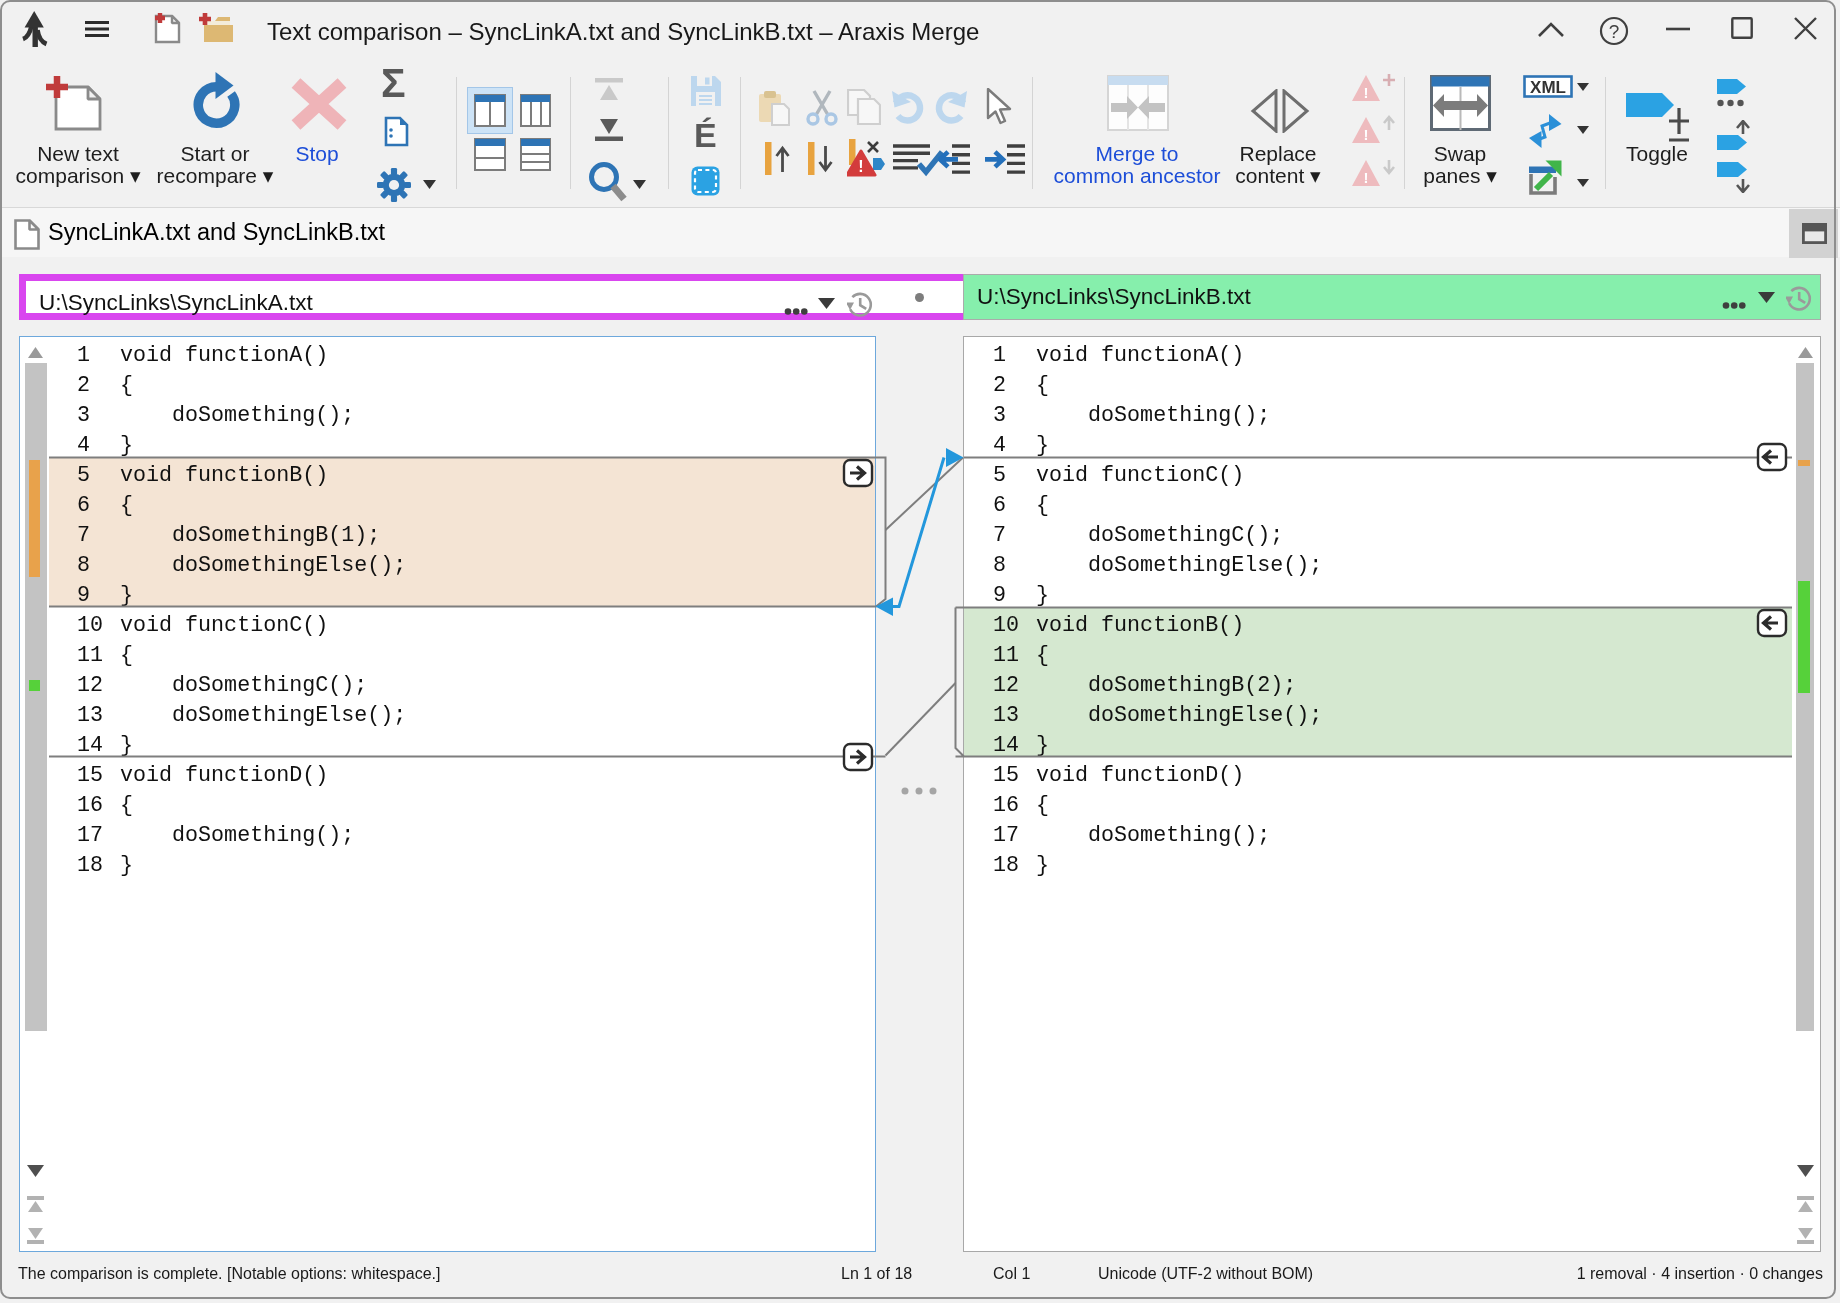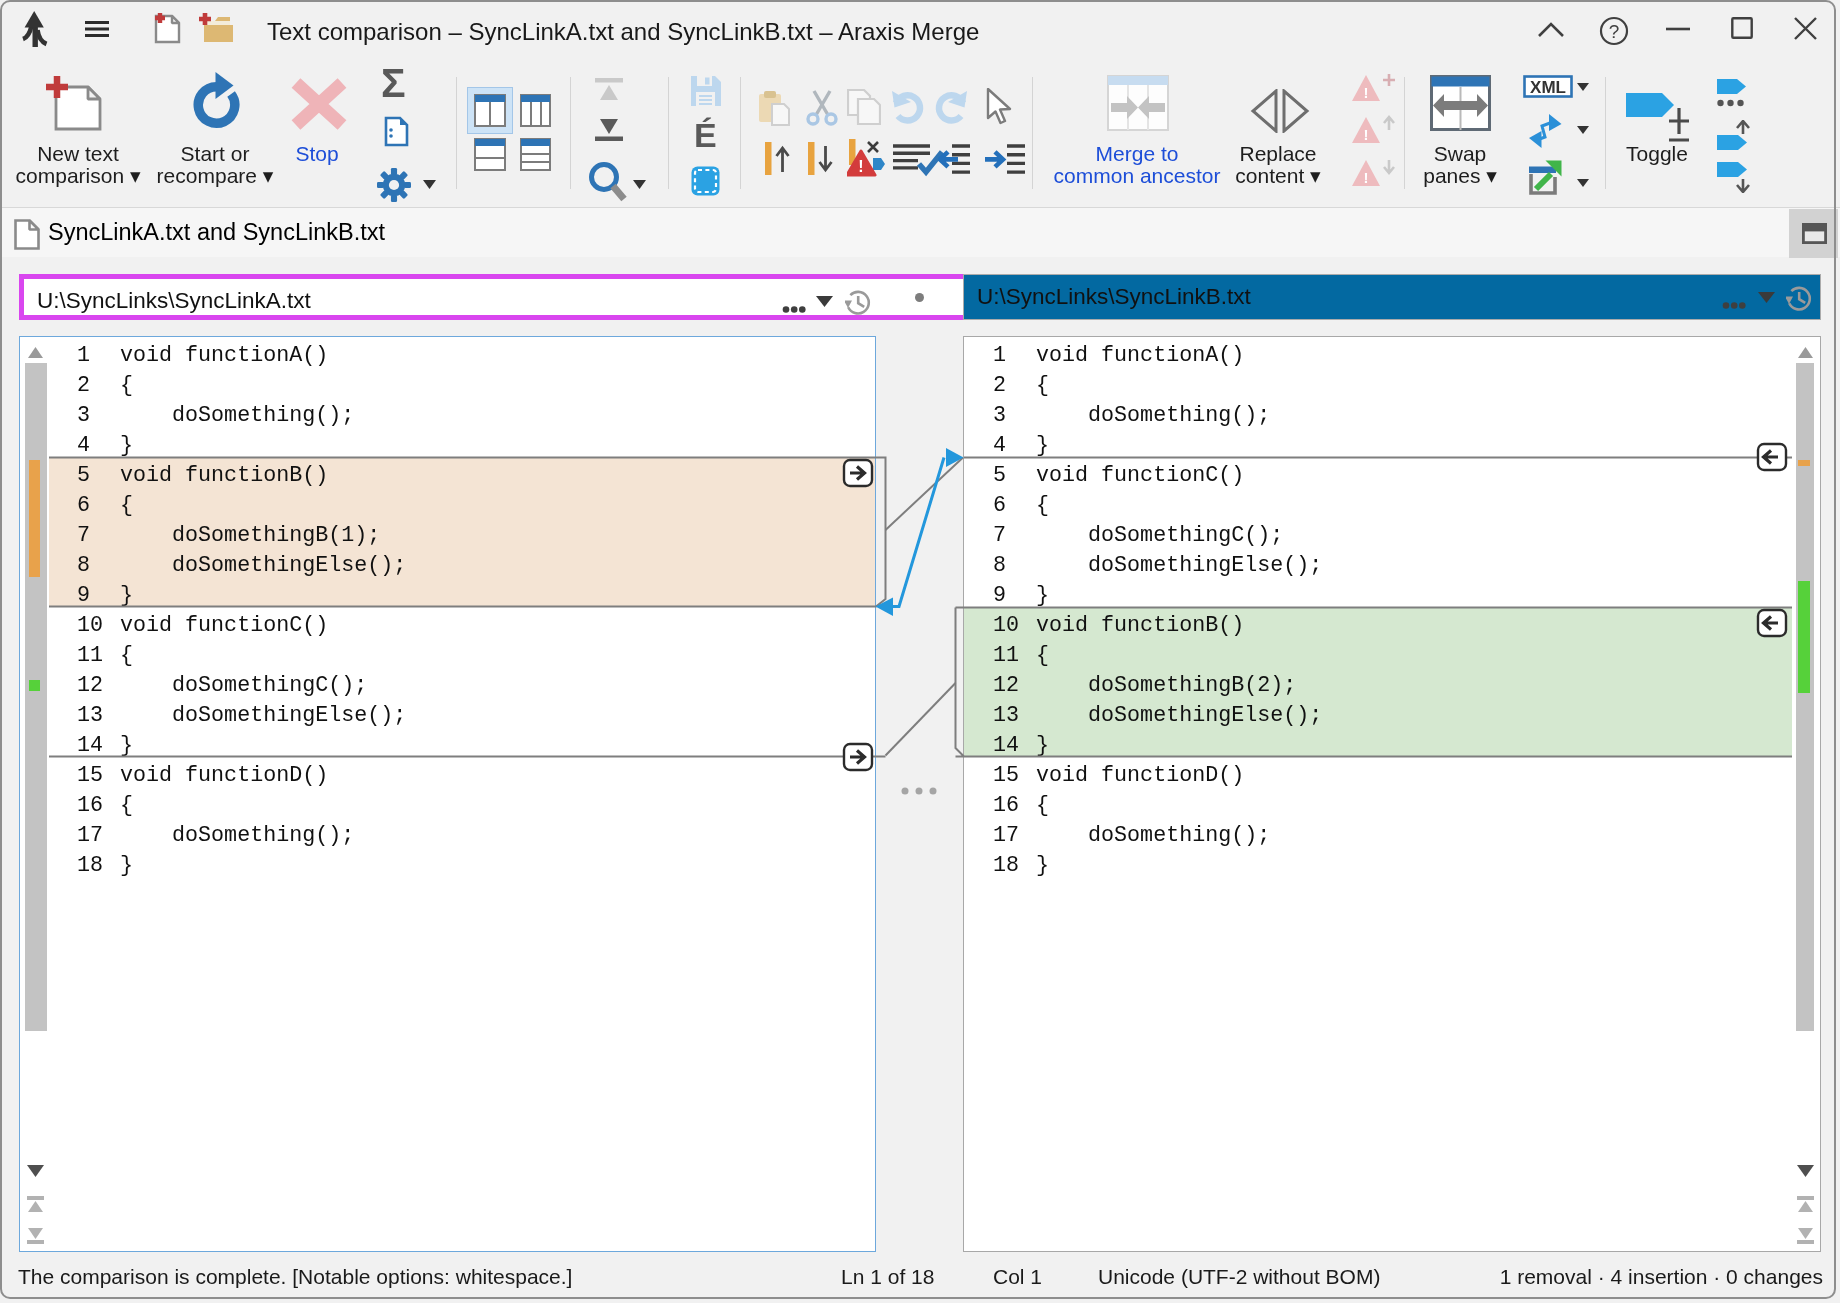--- a/index.html
+++ b/index.html
@@ -332,37 +332,37 @@
   </svg>
   <div class="abs" style="left:48px;top:11px;font-size:23.5px;font-weight:normal;color:#000">SyncLinkA.txt and SyncLinkB.txt</div>
   <div class="abs" style="left:1789px;top:1px;width:49px;height:49px;background:#d2d2d2">
     <svg class="abs" style="left:13px;top:14px" width="25" height="21" viewBox="0 0 25 21">
       <rect x="1.4" y="1.4" width="22.2" height="18.2" fill="#e9e9e9" stroke="#565656" stroke-width="2.8"></rect>
       <rect x="1.4" y="1.4" width="22.2" height="7" fill="#565656"></rect>
     </svg>
   </div>
 </div>
 
-<div class="abs" style="left:19px;top:274px;width:1031px;height:46px;background:#fff;border:5px solid #d946ef">
+<div class="abs" style="left:19px;top:274px;width:1031px;height:46px;background:#fff;border:7px solid #d946ef">
   <div class="abs" style="left:13px;top:9px;font-size:22.5px;color:#111">U:\SyncLinks\SyncLinkA.txt</div>
   <svg class="abs" style="left:757px;top:26px" width="26" height="10">
         <circle cx="5" cy="4.5" r="3.3" fill="#3f3f3f"></circle>
         <circle cx="13.2" cy="4.5" r="3.3" fill="#3f3f3f"></circle>
         <circle cx="21.3" cy="4.5" r="3.3" fill="#3f3f3f"></circle>
       </svg>
   <svg class="abs" style="left:792px;top:17px" width="17" height="11">
         <path d="M0 0 h17 l-8.5 11z" fill="#3a3a3a"></path>
       </svg>
   <svg class="CLK abs" style="left:821px;top:11px" width="27" height="27" viewBox="0 0 27 27">
     <path d="M 5.36 5.06 A 10.8 10.8 0 1 1 3.21 17.26" fill="none" stroke="#9a9a9a" stroke-width="2.6"></path>
     <path d="M -1 10.5 L 7 10.5 L 3 18 Z" fill="#9a9a9a"></path>
     <path d="M13.2 6 V13.2 L19.2 16.8" fill="none" stroke="#9a9a9a" stroke-width="2.6"></path>
   </svg>
 </div>
-<div class="abs" style="left:963px;top:274px;width:858px;height:46px;background:#0369a1;border:1px solid #ababab">
+<div class="abs" style="left:963px;top:274px;width:858px;height:46px;background:#86efac;border:1px solid #ababab">
   <div class="abs" style="left:13px;top:9px;font-size:22.5px;color:#111">U:\SyncLinks\SyncLinkB.txt</div>
   <svg class="abs" style="left:757px;top:26px" width="26" height="10">
         <circle cx="5" cy="4.5" r="3.3" fill="#3f3f3f"></circle>
         <circle cx="13.2" cy="4.5" r="3.3" fill="#3f3f3f"></circle>
         <circle cx="21.3" cy="4.5" r="3.3" fill="#3f3f3f"></circle>
       </svg>
   <svg class="abs" style="left:794px;top:17px" width="17" height="11">
         <path d="M0 0 h17 l-8.5 11z" fill="#3a3a3a"></path>
       </svg>
   <svg class="CLK abs" style="left:822px;top:11px" width="27" height="27" viewBox="0 0 27 27">
@@ -508,21 +508,21 @@
   <rect x="8" y="245" width="12" height="112" fill="#56d13a"></rect>
   <path d="M7 829 L15.5 841 L24 829 Z" fill="#4f4f4f"></path>
   <g fill="#b2b2b2">
     <rect x="7" y="860" width="17" height="4"></rect>
         <path d="M8 876 L15.5 865 L23 876 Z"></path>
     <path d="M8 892 L15.5 903 L23 892 Z"></path>
         <rect x="7" y="904" width="17" height="4"></rect>
   </g>
 </svg>
 
-<div class="abs" style="left:0;top:1257px;width:100%;height:44px;font-size:21px;color:#1a1a1a">
+<div class="abs" style="left:0;top:1257px;width:100%;height:44px;font-size:16px;color:#1a1a1a">
   <div class="abs" style="left:18px;top:8px">The comparison is complete. [Notable options: whitespace.]</div>
   <div class="abs" style="left:841px;top:8px">Ln 1 of 18</div>
   <div class="abs" style="left:993px;top:8px">Col 1</div>
   <div class="abs" style="left:1098px;top:8px">Unicode (UTF-2 without BOM)</div>
   <div class="abs" style="right:17px;top:8px">1 removal · 4 insertion · 0 changes</div>
 </div>
 
 <div id="winborder"></div>
 </div>
 

